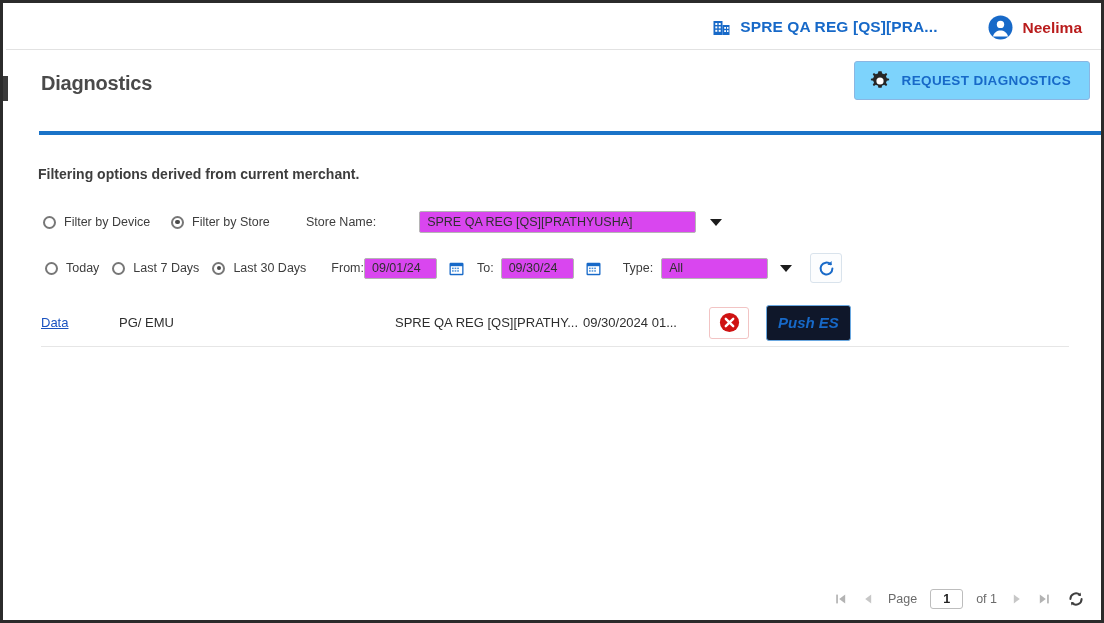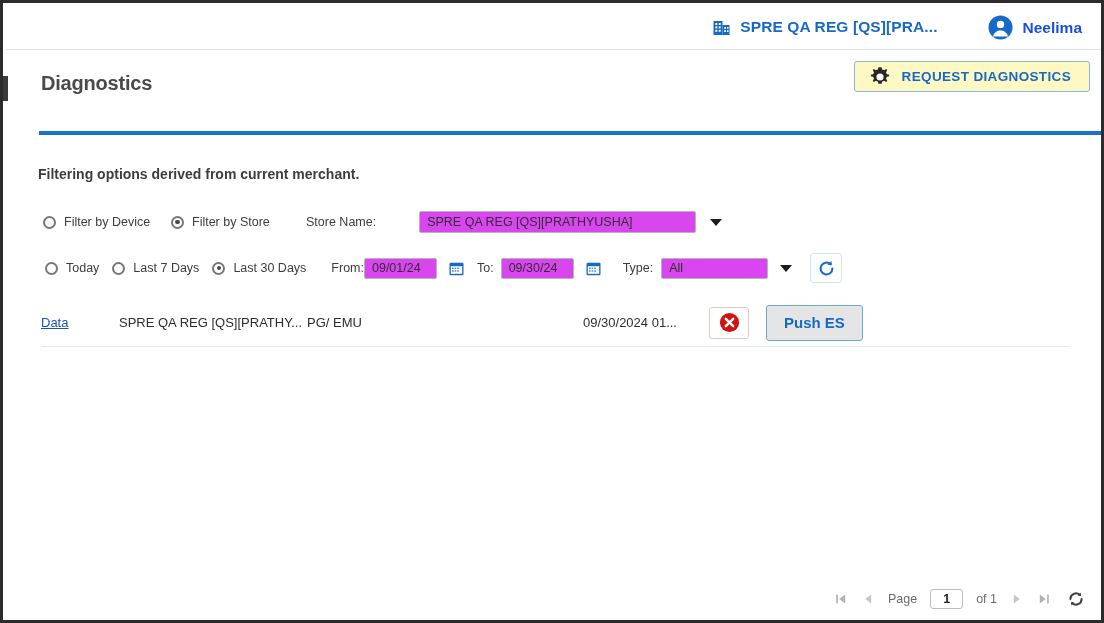--- a/index.html
+++ b/index.html
@@ -50,21 +50,21 @@
     letter-spacing: .1px;
     white-space: nowrap;
   }
   .user-chip {
     display: flex;
     align-items: center;
     gap: 10px;
     cursor: pointer;
   }
   .user-chip .label {
-    color: #1d4ed8;
+    color: #b91c1c;
     font-size: 15.5px;
     font-weight: 600;
   }
   svg { display: block; }
 
   
   .page-head {
     position: absolute;
     left: 3px;
     top: 47px;
@@ -93,25 +93,25 @@
     left: 0px;
     top: 73px;
     width: 5px;
     height: 25px;
     background: #3a3a3a;
   }
   .request-btn {
     position: absolute;
     right: 14px;
     top: 11px;
-    height: 31px;
+    height: 39px;
     box-sizing: border-box;
     border: 1px solid #8ab6e2;
     border-radius: 3px;
-    background: #fef9c3;
+    background: #7dd3fc;
     display: flex;
     align-items: center;
     gap: 11px;
     padding: 0 18px 0 14px;
     cursor: pointer;
   }
   .request-btn .txt {
     color: #1769c8;
     font-size: 13.5px;
     font-weight: bold;
@@ -263,29 +263,30 @@
     justify-content: center;
     cursor: pointer;
     margin-left: 6px;
   }
   .push-btn {
     margin-left: 17px;
     height: 36px;
     box-sizing: border-box;
     border: 1px solid #6aa8e0;
     border-radius: 3px;
-    background: #e5e5e5;
+    background: #0f172a;
     color: #1769c8;
     font-size: 15px;
     font-weight: bold;
     display: flex;
     align-items: center;
     justify-content: center;
-    padding: 0 17px;
-    cursor: pointer;
+    padding: 0 11px;
+    cursor: pointer;
+    font-style: italic;
   }
 
   
   .pager {
     position: absolute;
     right: 16px;
     bottom: 11px;
     display: flex;
     align-items: center;
     gap: 13px;
@@ -435,22 +436,22 @@
       </span>
     </div>
   </div>
 
   <div class="grid">
 
     <div class="grid-row">
       <div class="cell c-type">
         <span class="link">Data</span>
       </div>
+      <div class="cell c-station">PG/ EMU</div>
       <div class="cell c-store">SPRE QA REG [QS][PRATHY...</div>
-      <div class="cell c-station">PG/ EMU</div>
       <div class="cell c-date">09/30/2024 01...</div>
 
       <div class="delete-cell">
         <span>
           <svg width="21" height="21" viewBox="0 0 21 21">
             <circle cx="10.5" cy="10.5" r="9.6" fill="#cf1212"></circle>
             <path d="M6.8 6.8 L14.2 14.2 M14.2 6.8 L6.8 14.2" stroke="#ffffff" stroke-width="2.4" stroke-linecap="round"></path>
           </svg>
         </span>
       </div>

